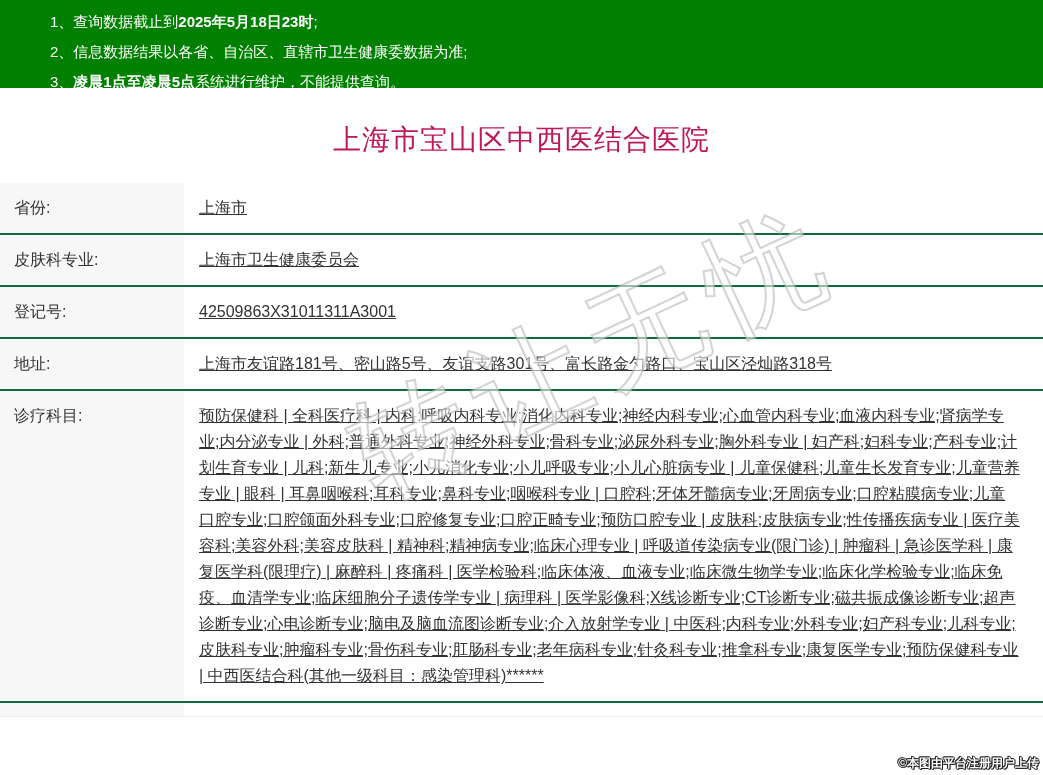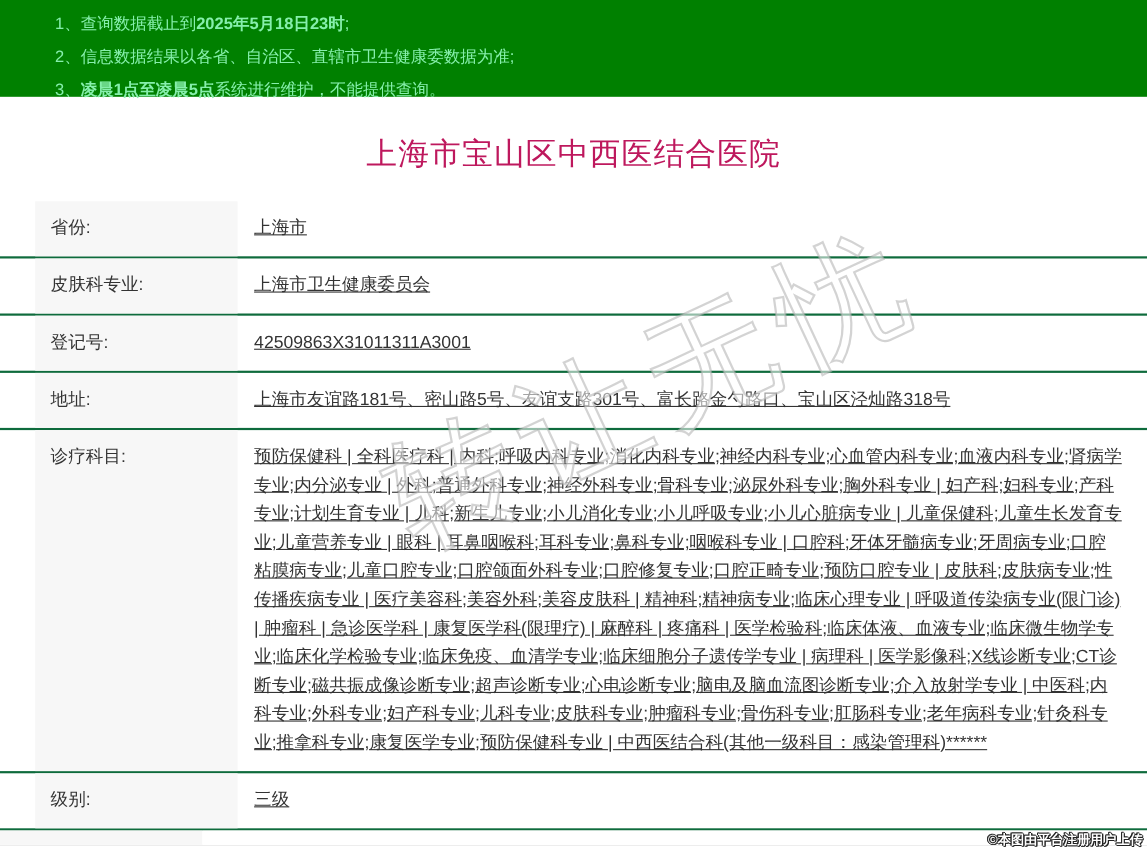--- a/index.html
+++ b/index.html
@@ -2,21 +2,21 @@
 <html><head>
 <meta charset="utf-8">
 <style>
   * { margin: 0; padding: 0; box-sizing: border-box; }
   html, body { width: 1043px; height: 775px; overflow: hidden; background: #ffffff; }
   body { font-family: "Liberation Sans", "DejaVu Sans", sans-serif; color: #333333; position: relative; }
 
   
   .banner {
     background: #008000;
-    color: #86efac;
+    color: #ffffff;
     padding: 7px 20px 10px 50px;
     height: 88px;
     font-size: 15px;
     line-height: 30px;
   }
   .banner .notice { white-space: nowrap; }
   .banner b { font-weight: bold; }
 
   
   .page-title {
@@ -27,21 +27,20 @@
     margin-top: 33px;
     margin-bottom: 24px;
     letter-spacing: 1px;
   }
 
   
   .info-table { width: 1043px; }
   .info-row {
     display: flex;
     border-bottom: 2px solid #0e6b3c;
-    padding-left: 32px;
   }
   .info-row .cell-label {
     width: 184px;
     min-width: 184px;
     background: #f7f7f7;
     padding: 12px 10px 12px 14px;
     font-size: 16px;
     line-height: 26px;
   }
   .info-row .cell-value {
@@ -114,24 +113,20 @@
     <div class="cell-value">42509863X31011311A3001</div>
   </div>
   <div class="info-row">
     <div class="cell-label">地址:</div>
     <div class="cell-value">上海市友谊路181号、密山路5号、友谊支路301号、富长路金勺路口、宝山区泾灿路318号</div>
   </div>
   <div class="info-row">
     <div class="cell-label">诊疗科目:</div>
     <div class="cell-value">预防保健科 | 全科医疗科 | 内科;呼吸内科专业;消化内科专业;神经内科专业;心血管内科专业;血液内科专业;肾病学专业;内分泌专业 | 外科;普通外科专业;神经外科专业;骨科专业;泌尿外科专业;胸外科专业 | 妇产科;妇科专业;产科专业;计划生育专业 | 儿科;新生儿专业;小儿消化专业;小儿呼吸专业;小儿心脏病专业 | 儿童保健科;儿童生长发育专业;儿童营养专业 | 眼科 | 耳鼻咽喉科;耳科专业;鼻科专业;咽喉科专业 | 口腔科;牙体牙髓病专业;牙周病专业;口腔粘膜病专业;儿童口腔专业;口腔颌面外科专业;口腔修复专业;口腔正畸专业;预防口腔专业 | 皮肤科;皮肤病专业;性传播疾病专业 | 医疗美容科;美容外科;美容皮肤科 | 精神科;精神病专业;临床心理专业 | 呼吸道传染病专业(限门诊) | 肿瘤科 | 急诊医学科 | 康复医学科(限理疗) | 麻醉科 | 疼痛科 | 医学检验科;临床体液、血液专业;临床微生物学专业;临床化学检验专业;临床免疫、血清学专业;临床细胞分子遗传学专业 | 病理科 | 医学影像科;X线诊断专业;CT诊断专业;磁共振成像诊断专业;超声诊断专业;心电诊断专业;脑电及脑血流图诊断专业;介入放射学专业 | 中医科;内科专业;外科专业;妇产科专业;儿科专业;皮肤科专业;肿瘤科专业;骨伤科专业;肛肠科专业;老年病科专业;针灸科专业;推拿科专业;康复医学专业;预防保健科专业 | 中西医结合科(其他一级科目：感染管理科)******</div>
   </div>
-  <div class="info-row">
-    <div class="cell-label">级别:</div>
-    <div class="cell-value">三级</div>
-  </div>
   <div class="row-stub">
     <div class="stub-label"></div>
     <div class="stub-value"></div>
   </div>
 </div>
 
 <div class="watermark">转让无忧</div>
 
 <div class="upload-note">©本图由平台注册用户上传</div>
 

